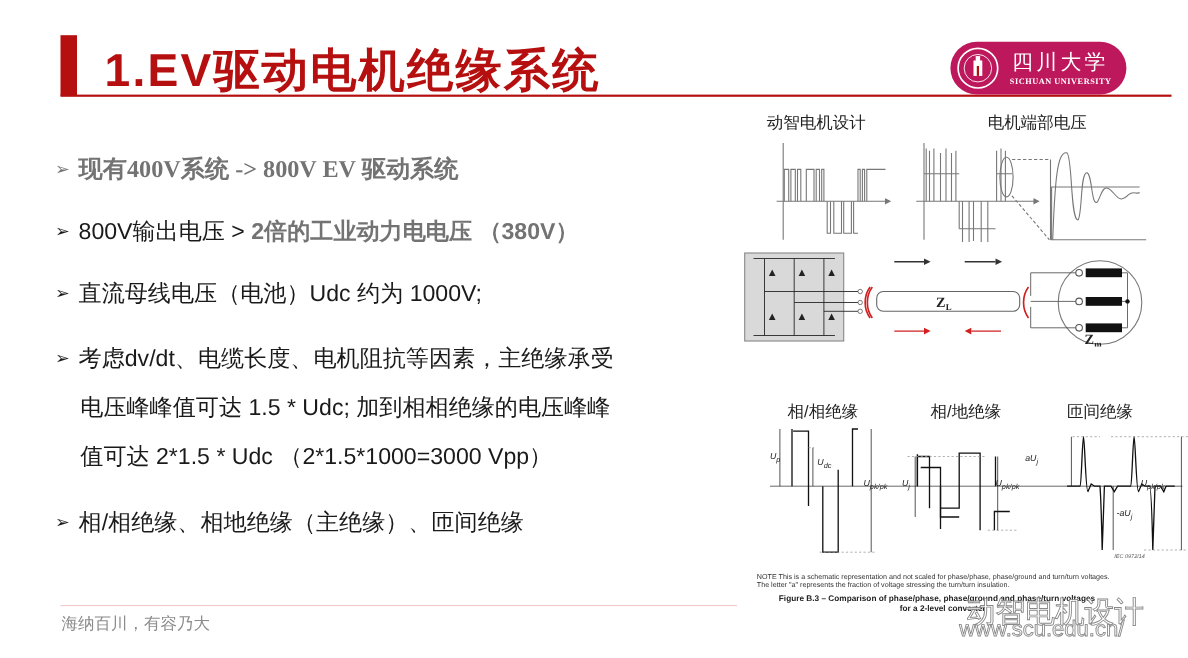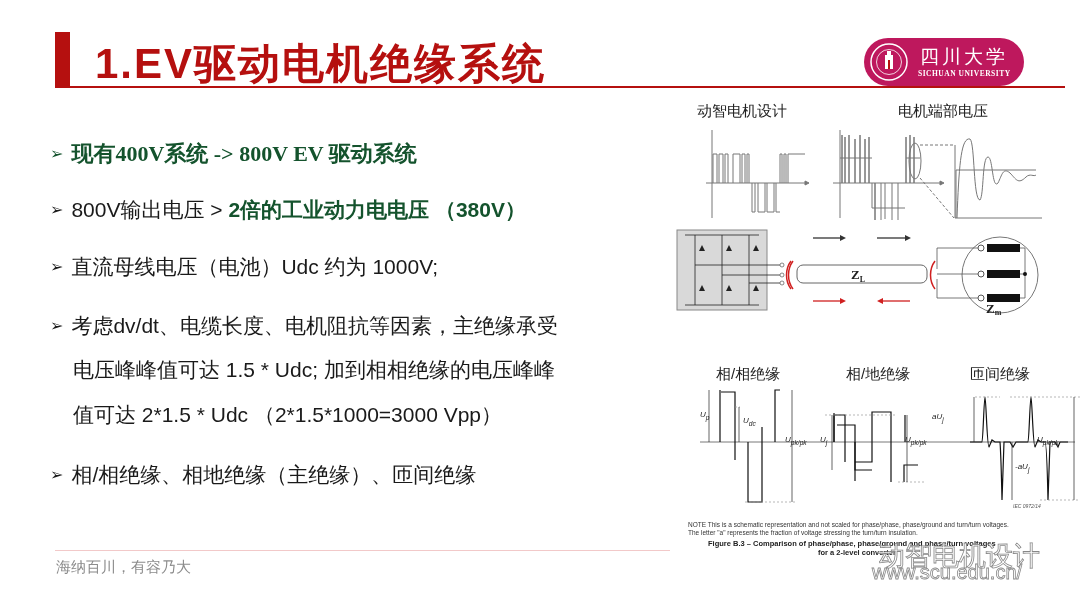--- a/index.html
+++ b/index.html
@@ -11,21 +11,21 @@
   .title-rule { position: absolute; left: 55px; top: 86px; width: 1010px; height: 2px; background: #b5100f; }
   .title { position: absolute; left: 95px; top: 36px; font-size: 42px; font-weight: bold; color: #b5100f; letter-spacing: 2px; white-space: nowrap; }
   .logo { position: absolute; left: 864px; top: 38px; width: 160px; height: 48px; background: #be185d; border-radius: 24px; }
   .logo-emblem { position: absolute; left: 5px; top: 4px; width: 40px; height: 40px; }
   .logo-cn { position: absolute; left: 56px; top: 6px; color: #fff; font-size: 19px; font-family: "DejaVu Serif", serif; letter-spacing: 3px; white-space: nowrap; }
   .logo-en { position: absolute; left: 54px; top: 31px; color: #fff; font-size: 7.5px; font-weight: bold; font-family: "Liberation Serif", serif; letter-spacing: 0.5px; white-space: nowrap; }
 
   .bullets { position: absolute; left: 50px; top: 133px; width: 610px; }
   .b { position: absolute; left: 0; font-size: 21px; color: #1a1a1a; white-space: nowrap; }
   .arrow { display: inline-block; font-size: 16px; margin-right: 8px; vertical-align: 2px; }
-  .red { color: #14532d; }
+  .red { color: #737373; }
   .serif-bold { font-family: "Liberation Serif", serif; font-weight: bold; font-size: 22px; }
   .bold { font-weight: bold; }
 
   .footer-rule { position: absolute; left: 55px; top: 550px; width: 615px; height: 1px; background: #f2c9c9; }
   .footer { position: absolute; left: 56px; top: 558px; font-size: 15px; color: #8c8c8c; white-space: nowrap; }
 
   .fig { position: absolute; }
   .fig-label { position: absolute; font-size: 15px; color: #222; white-space: nowrap; }
   .note { position: absolute; left: 688px; top: 521px; font-size: 6.5px; color: #333; line-height: 7.5px; white-space: nowrap; }
   .caption { position: absolute; left: 708px; top: 539px; font-size: 7.5px; font-weight: bold; color: #222; white-space: nowrap; }

